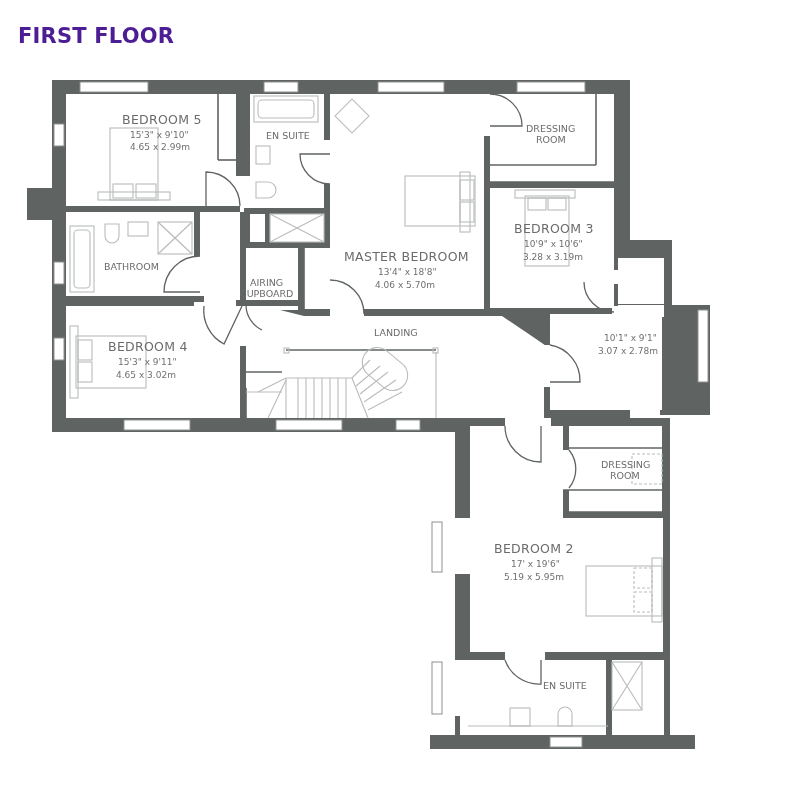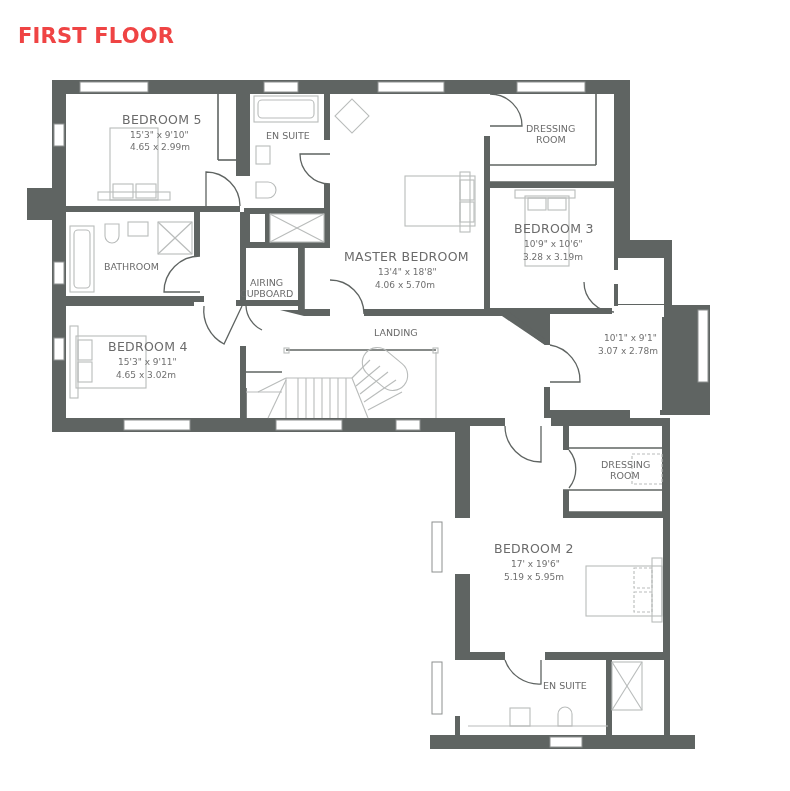--- a/index.html
+++ b/index.html
@@ -1,17 +1,17 @@
 <!DOCTYPE html>
 <html><head>
 <meta charset="utf-8">
 <style>
   html, body { margin: 0; padding: 0; background: #ffffff; }
   body { width: 790px; height: 791px; position: relative; overflow: hidden; font-family: "Liberation Sans", sans-serif; }
-  .title { position: absolute; left: 18px; top: 24px; font-size: 21px; font-weight: 700; color: #ef4444; letter-spacing: 0.2px; font-family: "DejaVu Sans", sans-serif; }
+  .title { position: absolute; left: 18px; top: 24px; font-size: 21px; font-weight: 700; color: #4c1d95; letter-spacing: 0.2px; font-family: "DejaVu Sans", sans-serif; }
   svg { position: absolute; left: 0; top: 0; }
   .wall { fill: #5f6462; }
   .floor { fill: #ffffff; }
   .thin { fill: none; stroke: #5f6462; stroke-width: 1.6; }
   .fix { fill: none; stroke: #b9bcbb; stroke-width: 1.1; }
   .win { fill: #ffffff; stroke: #8d908f; stroke-width: 1; }
   .door { fill: none; stroke: #5f6462; stroke-width: 1.3; }
   .rname { font-size: 12.5px; fill: #6b6b6b; font-family: "DejaVu Sans", sans-serif; letter-spacing: 0.3px; }
   .rsmall { font-size: 9.5px; fill: #6b6b6b; font-family: "DejaVu Sans", sans-serif; }
   .rdim { font-size: 9px; fill: #707070; font-family: "DejaVu Sans", sans-serif; }

